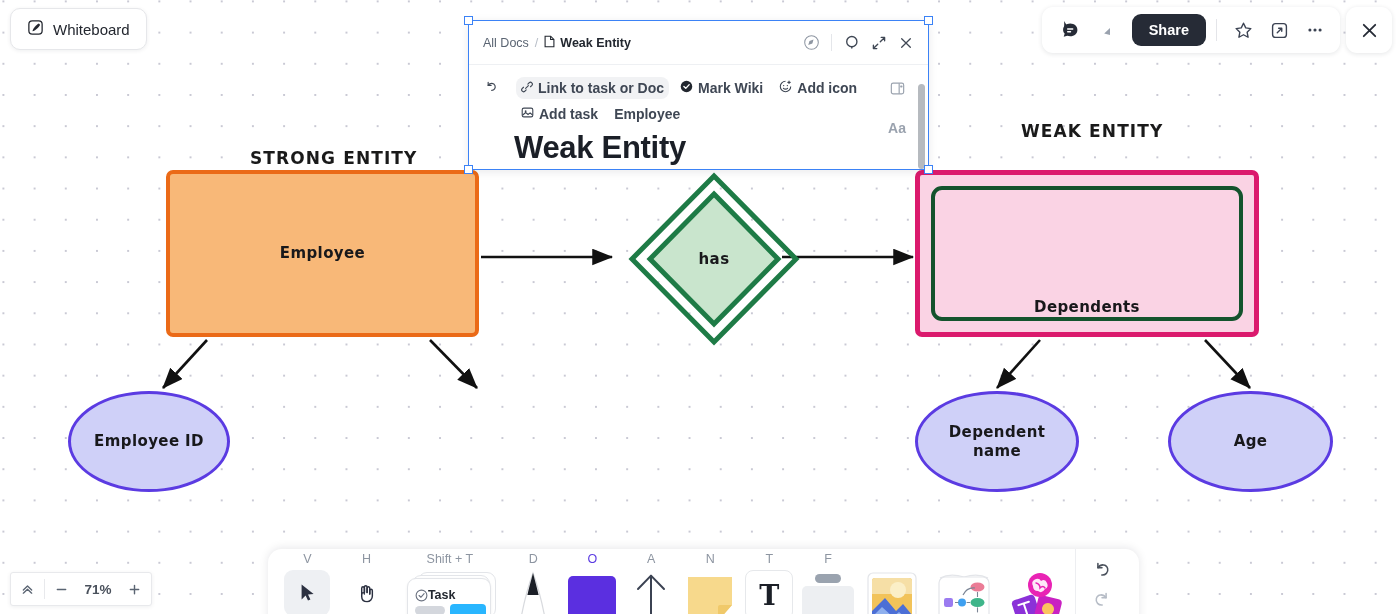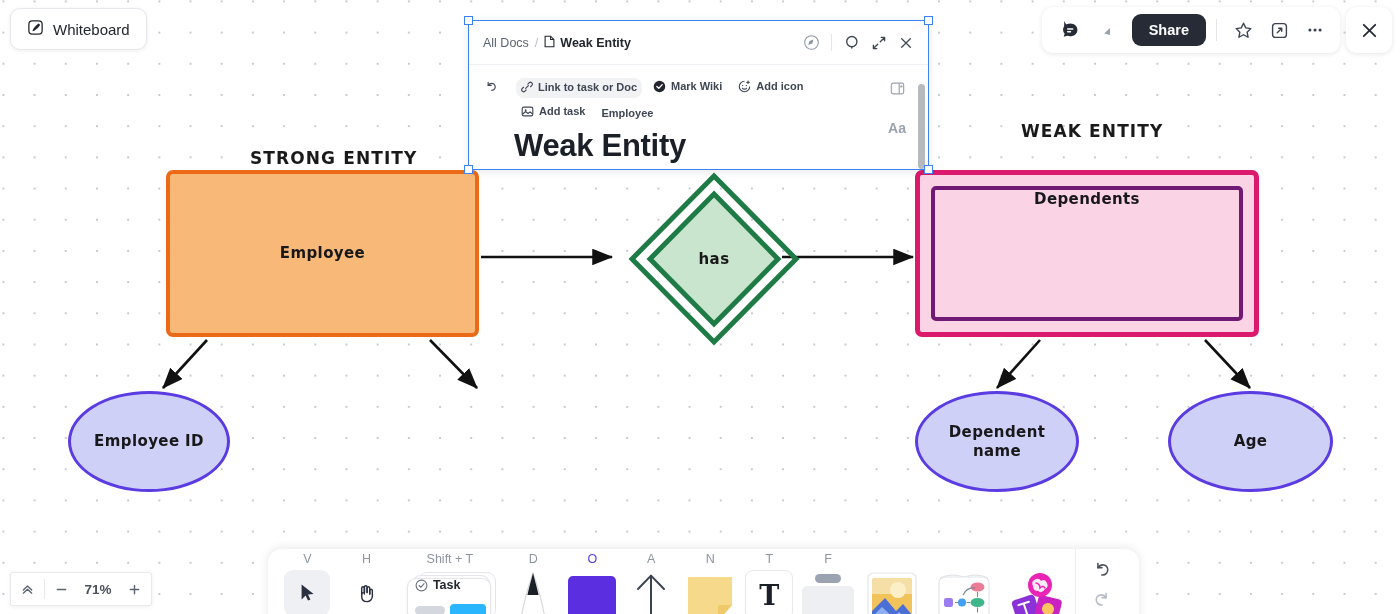--- a/index.html
+++ b/index.html
@@ -39,22 +39,22 @@
     left: 166px; top: 170px; width: 313px; height: 167px;
     background: #F8B878; border: 4px solid #EB6A17; border-radius: 7px;
   }
   #weak-box {
     left: 915px; top: 170px; width: 344px; height: 167px;
     background: #FAD3E4; border: 5px solid #DB1A6D; border-radius: 7px;
     padding: 11px;
   }
   #weak-box-inner {
     width: 100%; height: 100%;
-    border: 4px solid #701a75; border-radius: 5px;
-    display: flex; align-items: flex-start; justify-content: center;
+    border: 4px solid #14532d; border-radius: 11px;
+    display: flex; align-items: flex-end; justify-content: center;
   }
   .diamond-wrap { position: absolute; left: 628px; top: 172px; width: 172px; height: 174px; }
   .diamond-wrap svg { display: block; }
   .diamond-label {
     position: absolute; left: 0; top: 0; width: 172px; height: 174px;
     display: flex; align-items: center; justify-content: center;
   }
   .ellipse {
     position: absolute; border-radius: 50%;
     background: #CFD0F8; border: 3px solid #5B3BE2;
@@ -123,21 +123,21 @@
   #breadcrumb .cur { color: #22272f; font-weight: 700; display: flex; align-items: center; gap: 5px; }
   #doc-head-actions { margin-left: auto; display: flex; align-items: center; gap: 3px; color: #3f4754; }
   .dh-btn { width: 24px; height: 24px; display: flex; align-items: center; justify-content: center; }
   #doc-head-actions .vline { width: 1px; height: 17px; background: #e4e6ea; margin: 0 5px; }
   #doc-body { position: relative; padding: 12px 0 0 0; }
   #doc-undo { position: absolute; left: 15px; top: 14px; color: #3f4754; }
   #doc-meta { margin-left: 47px; }
   .meta-row { display: flex; align-items: center; gap: 6px; margin-bottom: 4px; }
   .meta-item {
     display: flex; align-items: flex-start; gap: 5px;
-    font-size: 11px; font-weight: 700; color: #3f4754;
+    font-size: 14px; font-weight: 700; color: #3f4754;
     padding: 3px 5px; border-radius: 8px; white-space: nowrap;
   }
   .meta-item.active { background: #f1f2f4; }
   #doc-title {
     margin-left: 45px; margin-top: 5px;
     font-size: 31px; font-weight: 800; color: #1b1f27; letter-spacing: -.3px;
   }
   #doc-right-rail {
     position: absolute; right: 22px; top: 60px;
     display: flex; flex-direction: column; align-items: center; gap: 20px; color: #9aa2ae;
@@ -435,21 +435,21 @@
         </svg>
       </span>
     </div>
 
     <div class="tool" style="width:108px;">
       <span class="kbd">Shift + T</span>
       <span style="position:relative; width:108px; height:52px;">
         <span style="position:absolute;left:22px;top:2px;width:78px;height:46px;background:#fff;border:1px solid #e3e5e9;border-radius:9px;"></span>
         <span style="position:absolute;left:16px;top:5px;width:78px;height:46px;background:#fff;border:1px solid #e3e5e9;border-radius:9px;"></span>
         <span style="position:absolute;left:11px;top:8px;width:84px;height:48px;background:#fff;border:1px solid #e3e5e9;border-radius:9px;box-shadow:0 1px 3px rgba(16,24,40,.06);"></span>
-        <span style="position:absolute;left:19px;top:8px;display:flex;align-items:center;gap:5px;">
+        <span style="position:absolute;left:19px;top:18px;display:flex;align-items:center;">
           <svg width="13" height="13" viewBox="0 0 14 14" fill="none" stroke="#6b7280" stroke-width="1.2">
             <circle cx="7" cy="7" r="5.8"></circle>
               <path d="M4.4 7 L6.3 8.9 L9.8 5" stroke-linecap="round" stroke-linejoin="round"></path>
           </svg>
           <span style="font-size:12.5px;font-weight:700;color:#22272f;">Task</span>
         </span>
         <span style="position:absolute;left:19px;top:36px;width:30px;height:9px;background:#d4d7dd;border-radius:5px;"></span>
         <span style="position:absolute;left:54px;top:34px;width:36px;height:13px;background:#29b6ff;border-radius:4px;"></span>
       </span>
     </div>

